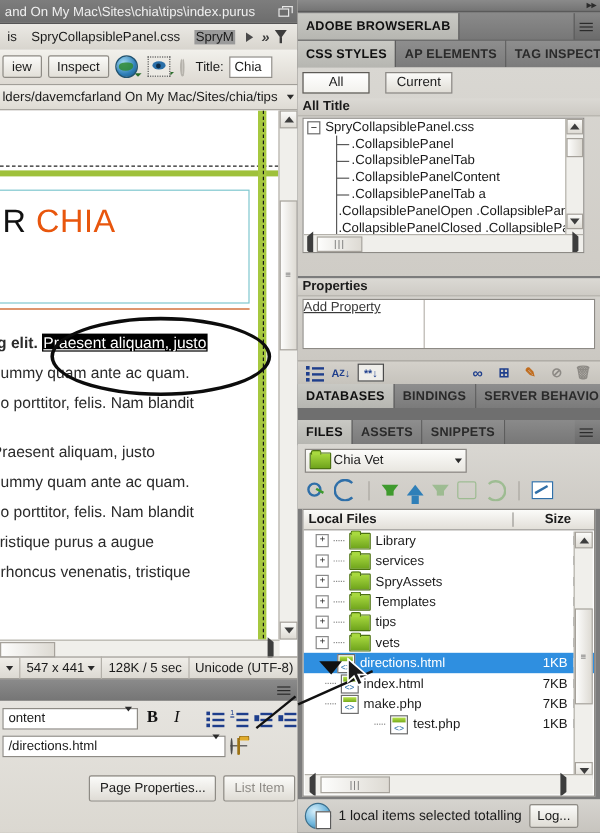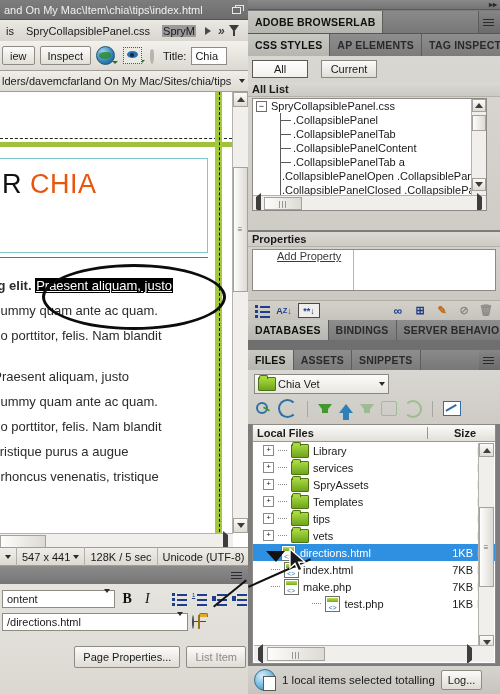--- a/index.html
+++ b/index.html
@@ -227,21 +227,21 @@
     display:inline-flex;align-items:center;justify-content:center;
     font-size:9px;line-height:7px;color:#111;margin-right:4px;flex:none;}
   .treebar{width:1px;background:#5a5a5a;position:absolute;}
   .tdash{display:inline-block;width:11px;border-top:1px solid #5a5a5a;margin-right:2px;}
 
   #properties{position:absolute;left:0;top:232px;width:252px;height:68px;
     background:linear-gradient(to bottom,#d6d4cf,#cbc8c2);}
   .prophdr{height:15px;display:flex;align-items:center;padding-left:4px;font-size:11px;font-weight:bold;
     background:linear-gradient(to bottom,#dbd9d4,#cecbc5);border-bottom:1px solid #b4b1ab;box-sizing:border-box;}
   .propbody{background:#fff;border:1px solid #8d8a85;margin:2px 4px 0 4px;height:42px;box-sizing:border-box;position:relative;}
-  .addprop{color:#3a3a3a;text-decoration:underline;font-size:11px;padding:3px 0 0 24px;margin-top:28px;}
+  .addprop{color:#3a3a3a;text-decoration:underline;font-size:11px;padding:3px 0 0 0;margin-top:28px;}
   .propdiv{position:absolute;left:100px;top:0;bottom:0;width:1px;background:#b8b5af;}
 
   #proptools{position:absolute;left:0;top:300px;width:252px;height:20px;
     background:linear-gradient(to bottom,#d4d1cb,#c6c3bc);border-top:1px solid #b0ada7;
     display:flex;align-items:center;gap:6px;padding:0 6px;box-sizing:border-box;}
   .pt{width:16px;height:15px;display:flex;align-items:center;justify-content:center;font-size:10px;color:#1e3e8c;font-weight:bold;}
   .boxed{border:1px solid #4a4a4a;background:#efeeea;padding:0 2px;height:13px;}
 
   #dbtabs{position:absolute;left:0;top:320px;width:252px;height:20px;}
   #dbgap{position:absolute;left:0;top:340px;width:252px;height:10px;background:#6f6f6f;}
@@ -302,21 +302,21 @@
   .cursor{position:absolute;z-index:20;width:0;height:0;pointer-events:none;}
 </style>
 </head>
 <body>
 
 <div id="app">
 
   <div id="left">
 
     <div id="titlebar">
-      <span>and On My Mac\Item\chia\tips\index.html</span>
+      <span>and On My Mac\Sites\chia\tips\index.purus</span>
       <span class="restore">
           <b class="b1"></b>
           <b class="b2"></b>
         </span>
     </div>
 
     <div id="doctabs">
       <span class="dtab">is</span>
       <span class="dtab">SpryCollapsiblePanel.css</span>
       <span class="dtab">
@@ -509,21 +509,21 @@
       <span class="tab">TAG INSPECTO</span>
       <span style="flex:1;background:linear-gradient(to bottom,#8a8a8a,#777);"></span>
 
     </div>
 
     <div id="css-body">
       <div style="display:flex;gap:14px;padding:4px 0 0 4px;">
         <span class="segbtn on" style="width:56px;">All</span>
         <span class="segbtn" style="width:56px;margin-left:-1px;">Current</span>
       </div>
-      <div class="rulehdr">All List</div>
+      <div class="rulehdr">All Title</div>
 
       <div class="rulelist">
         <div style="position:relative;width:221px;">
           <div class="rr" style="padding-left:3px;">
             <span class="expander">−</span>
             <span>SpryCollapsiblePanel.css</span>
           </div>
           <div class="treebar" style="left:27px;top:14px;height:86px;"></div>
           <div class="rr" style="padding-left:27px;">
               <span class="tdash"></span>

